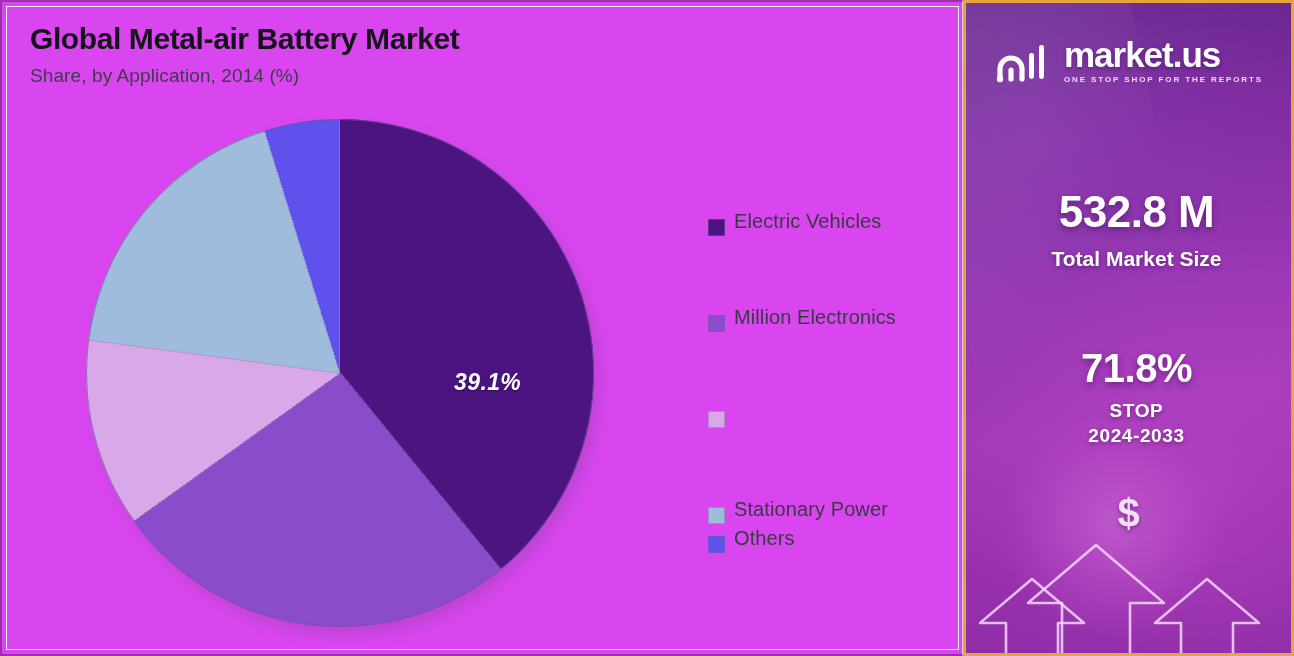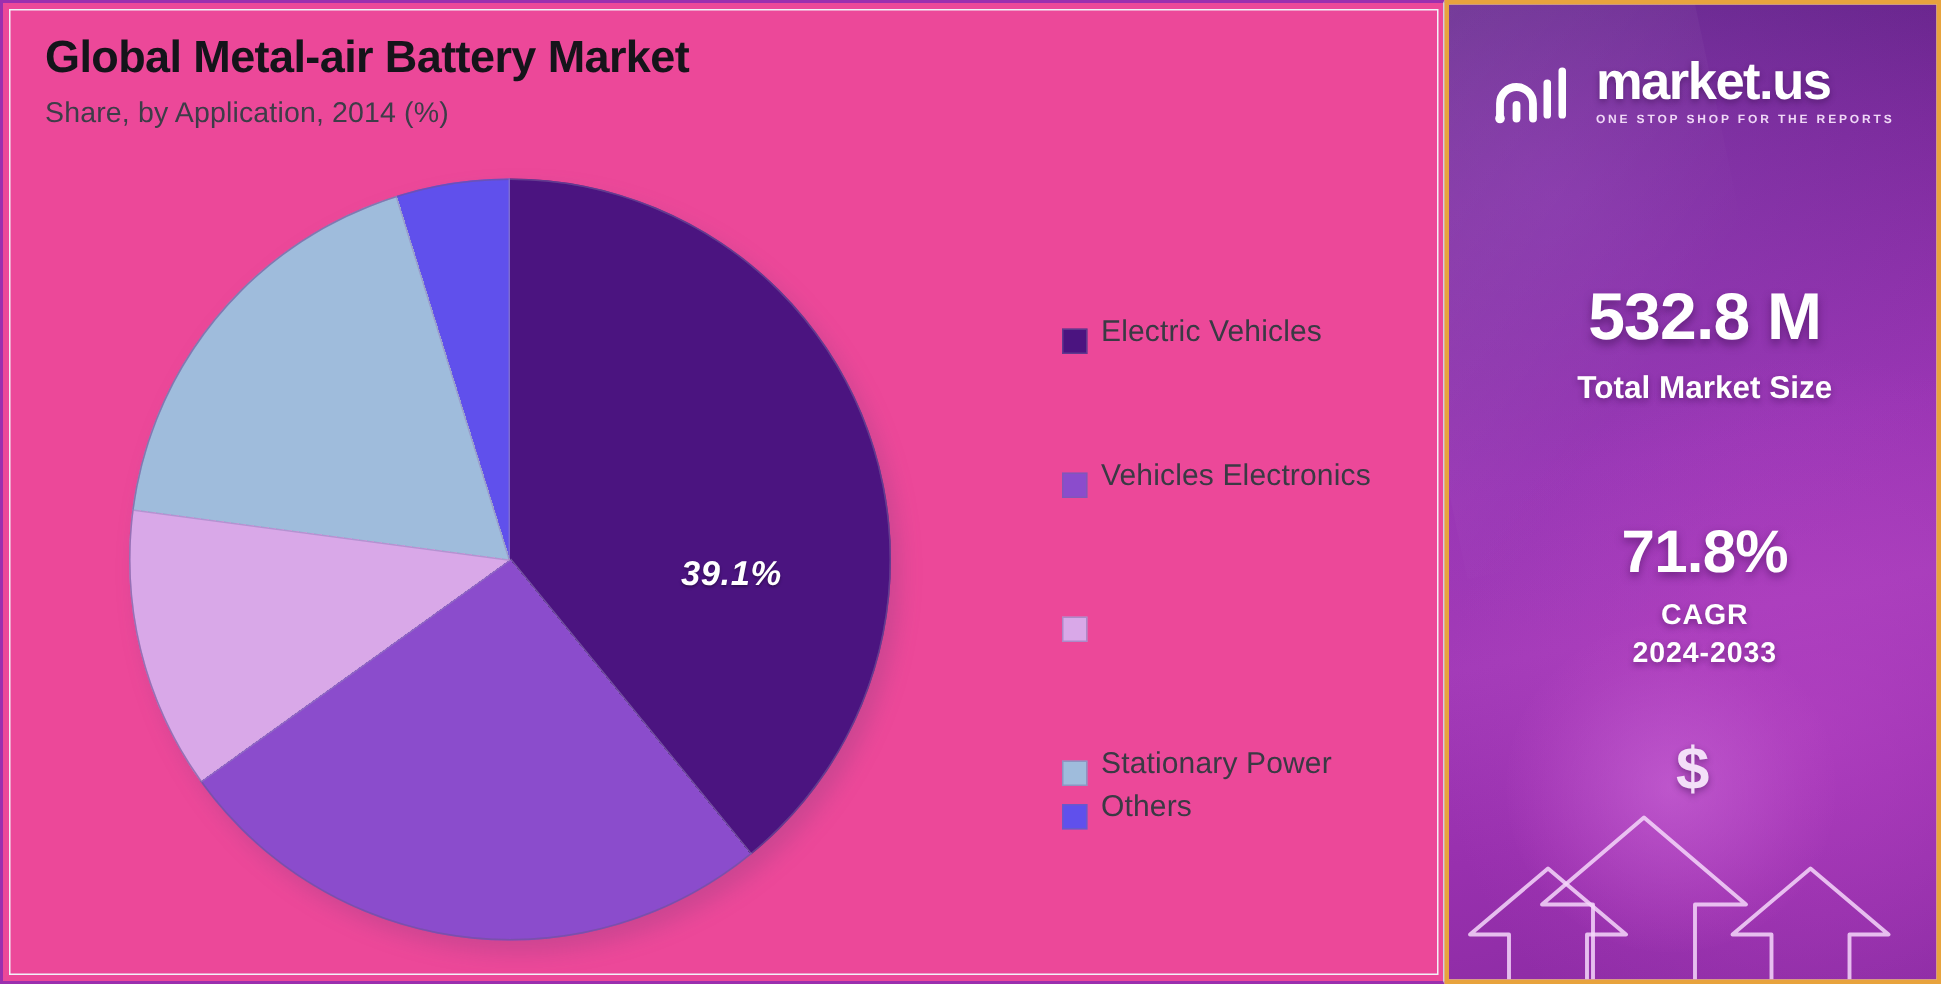--- a/index.html
+++ b/index.html
@@ -15,21 +15,21 @@
     width:1294px;height:656px;
     display:flex;
     box-sizing:border-box;
   }
 
   
   .chart-panel{
     position:relative;
     width:963px;height:656px;
     box-sizing:border-box;
-    background:#ec4899;
+    background:#d946ef;
     border:2px solid #9b2fae;
     border-right:1px solid #cfcfe0;
     overflow:hidden;
   }
   .chart-panel::after{
     content:"";
     position:absolute;left:4px;top:4px;right:3px;bottom:4px;
     border:1px solid #f2f2f8;
     pointer-events:none;
   }
@@ -257,21 +257,21 @@
       <div class="pie-label">39.1%</div>
     </div>
 
     <div class="legend" id="legend">
         <div class="legend-item">
           <span class="swatch" style="background: rgb(75, 20, 128);"></span>
           <span class="legend-label">Electric Vehicles</span>
         </div>
         <div class="legend-item">
           <span class="swatch" style="background: rgb(139, 76, 204);"></span>
-          <span class="legend-label">Vehicles Electronics</span>
+          <span class="legend-label">Million Electronics</span>
         </div>
         <div class="legend-item">
           <span class="swatch" style="background: rgb(217, 168, 232);"></span>
         </div>
         <div class="legend-item">
           <span class="swatch" style="background: rgb(159, 188, 220);"></span>
           <span class="legend-label">Stationary Power</span>
         </div>
         <div class="legend-item">
           <span class="swatch" style="background: rgb(96, 80, 236);"></span>
@@ -304,21 +304,21 @@
     <div class="stat-block stat-size">
       <div class="stat-value">532.8 M</div>
       <div class="stat-caption">
         <div>Total Market Size</div>
       </div>
     </div>
 
     <div class="stat-block stat-cagr">
       <div class="stat-value small">71.8%</div>
       <div class="stat-caption tight">
-        <div>CAGR</div>
+        <div>STOP</div>
         <div>2024-2033</div>
       </div>
     </div>
 
     <div class="arrows">
       <div class="dollar">$</div>
       <svg viewBox="0 0 325 170" width="325" height="170" aria-hidden="true">
         <g fill="none" stroke="rgba(244,215,250,0.85)" stroke-width="2.6" stroke-linejoin="round">
           <path d="M96 170 L96 120 L62 120 L130 62 L198 120 L164 120 L164 170"></path>
           <path d="M40 170 L40 140 L14 140 L66 96 L118 140 L92 140 L92 170"></path>

